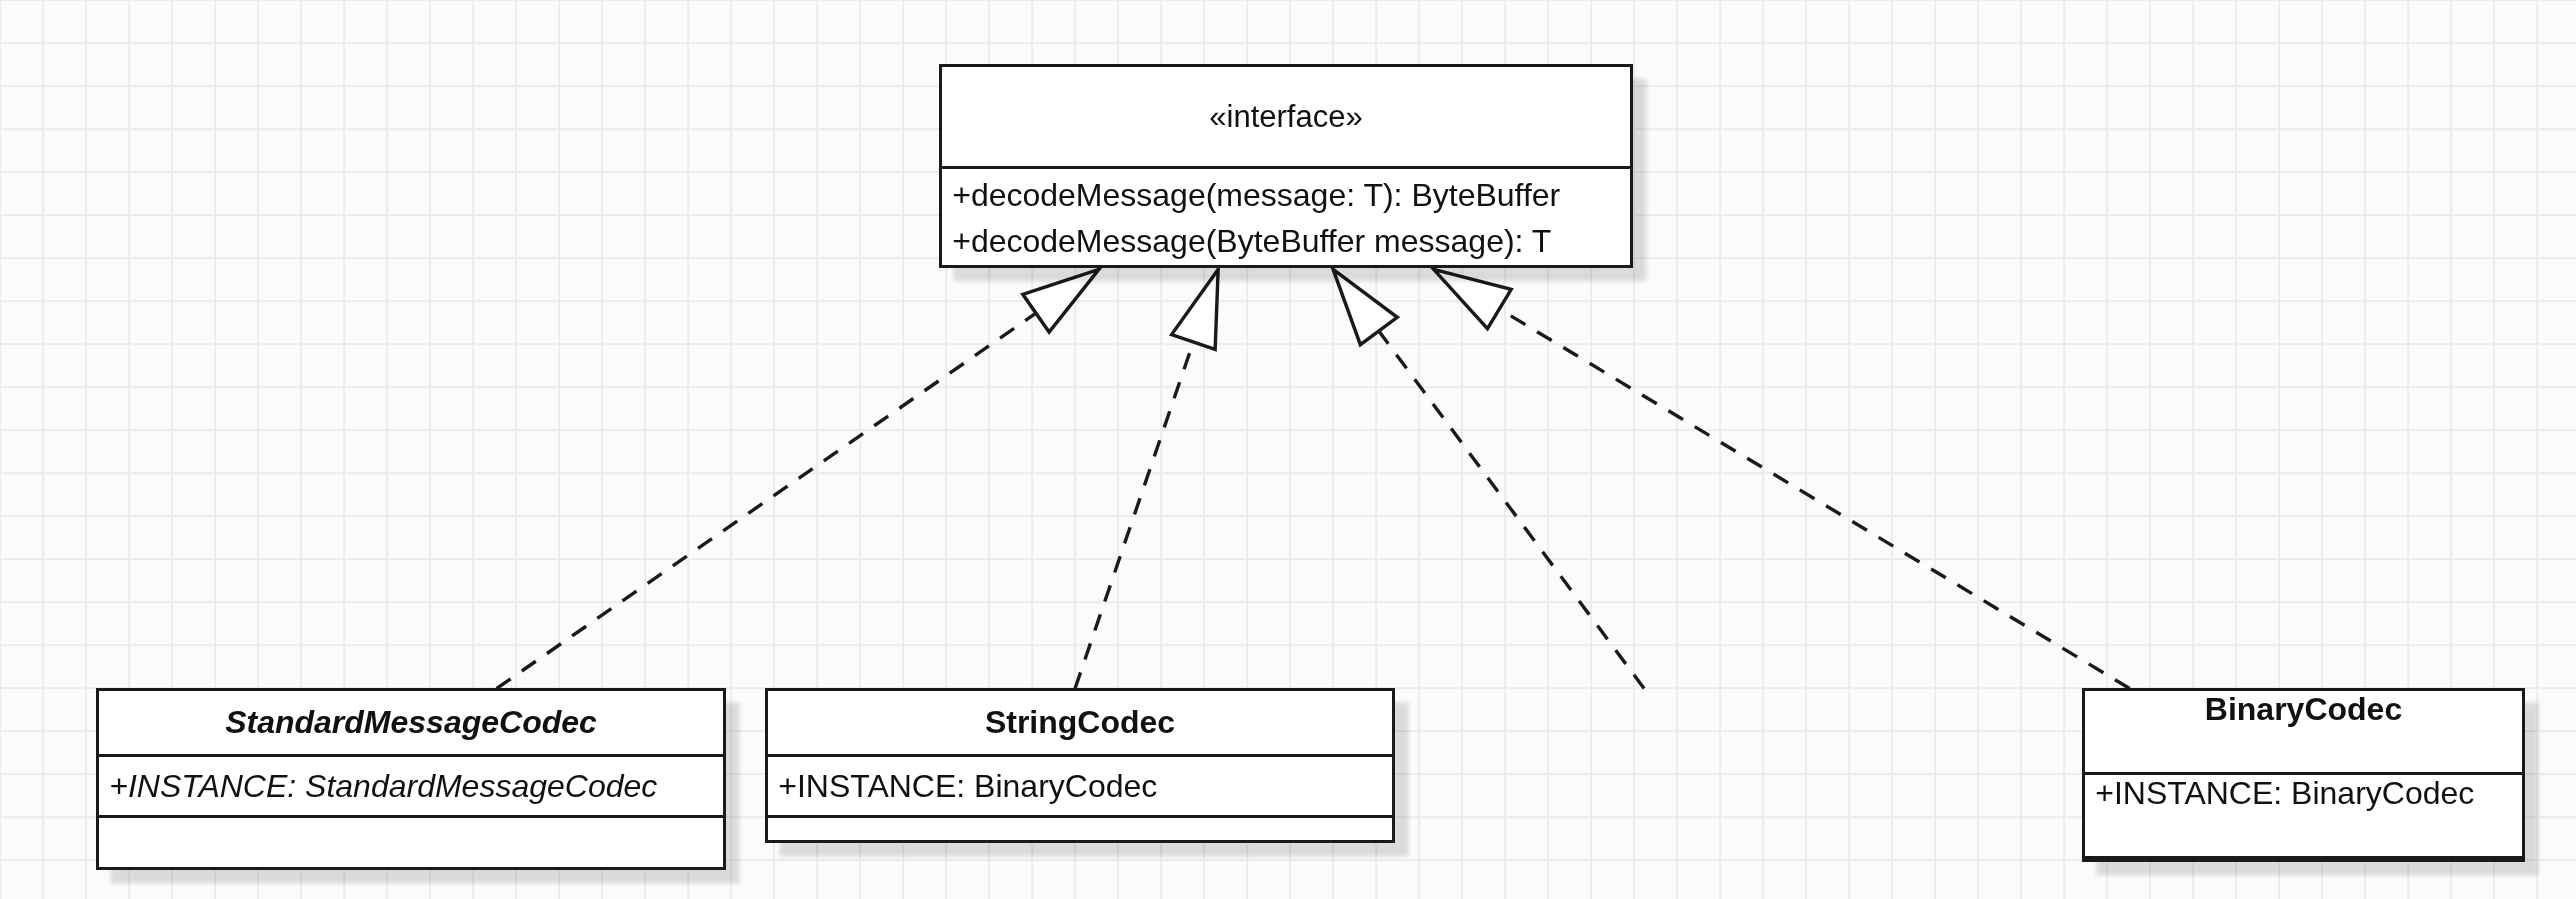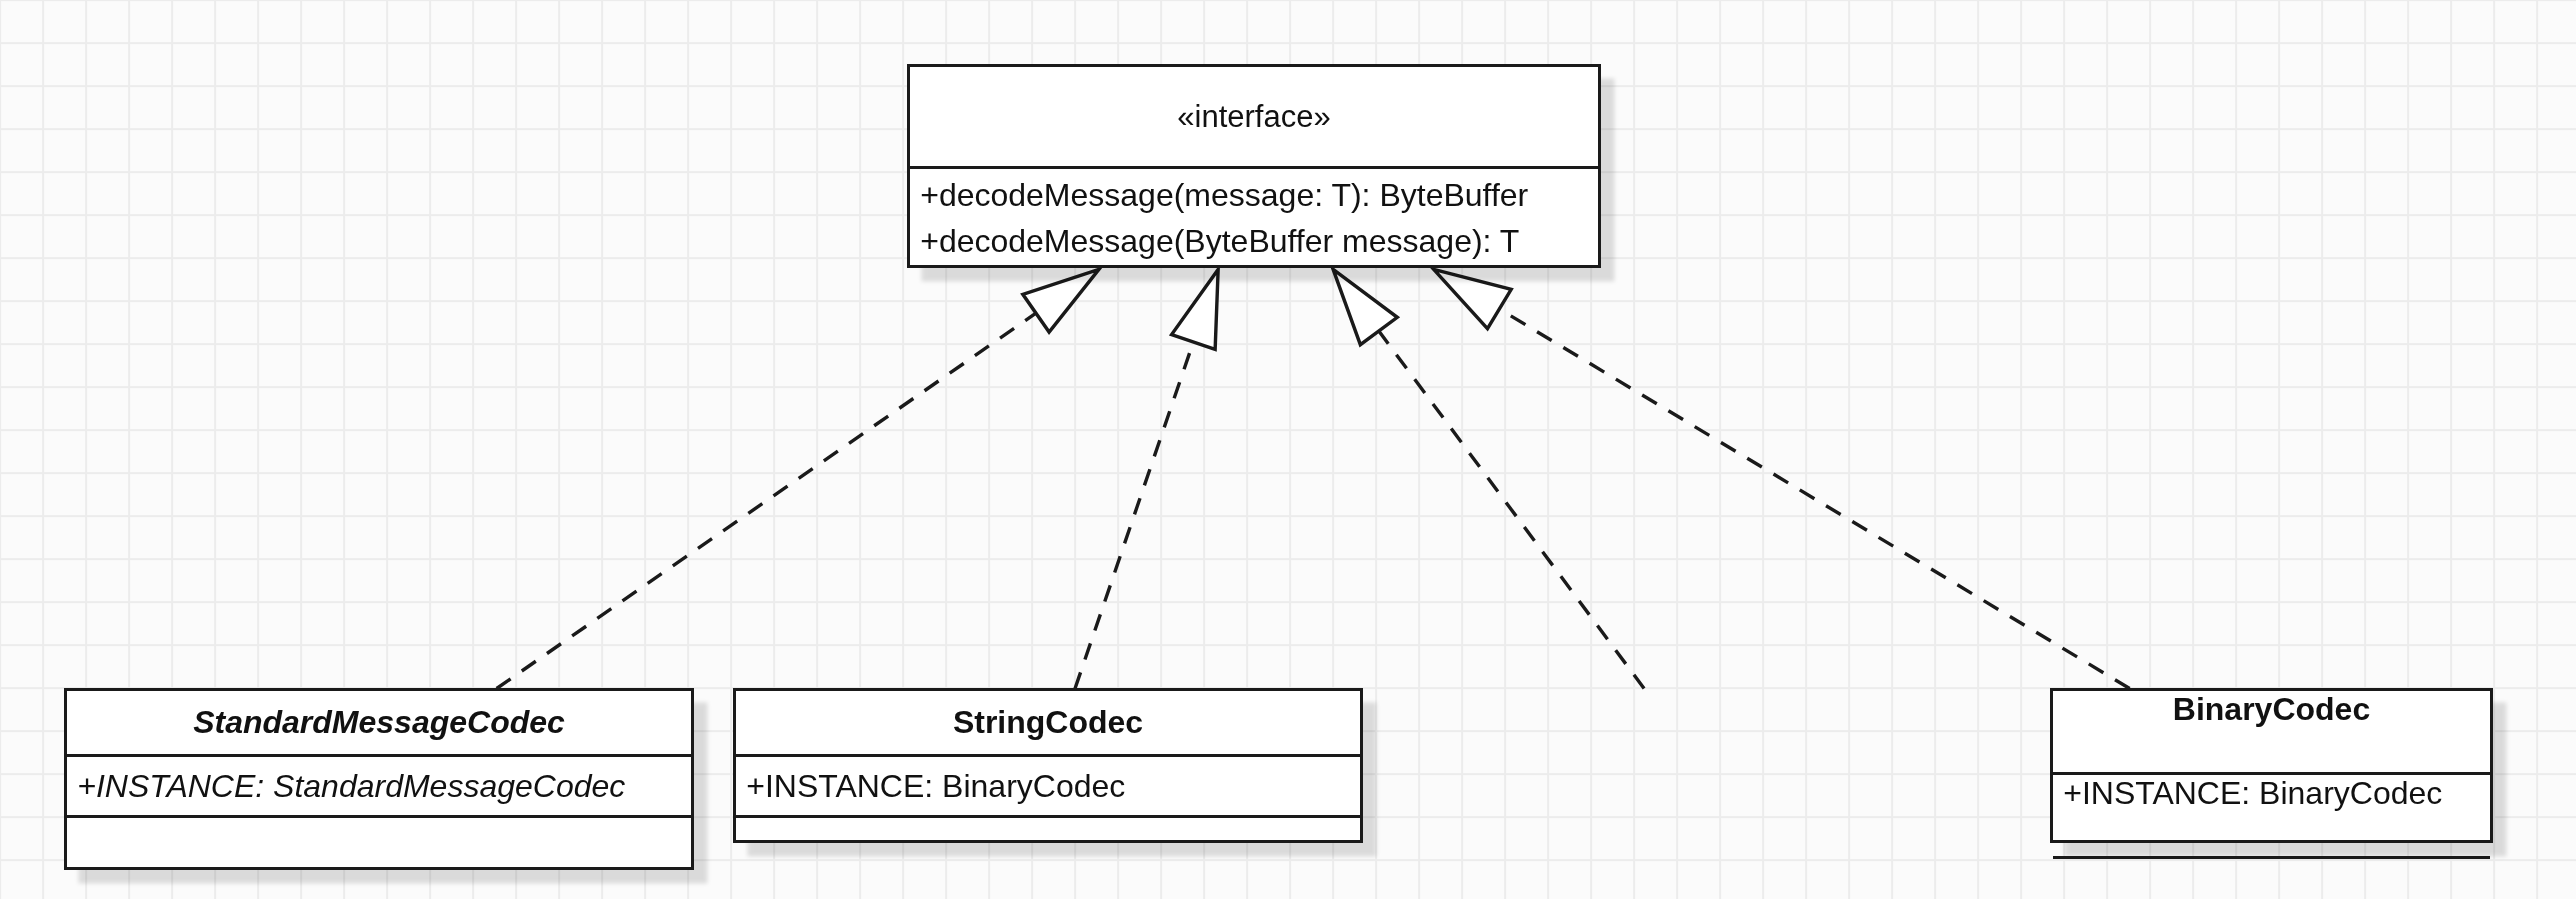--- a/index.html
+++ b/index.html
@@ -40,20 +40,21 @@
     stroke-linejoin: miter;
   }
   .node {
     position: absolute;
     box-sizing: border-box;
     background: #ffffff;
     border: 3.4px solid #1a1a1a;
     box-shadow: 13.6px 13.6px 4.3px rgba(0,0,0,0.13);
     display: flex;
     flex-direction: column;
+    margin-left: 32px;
   }
   .iface-header {
     box-sizing: border-box;
     height: 99px;
     display: flex;
     flex-direction: column;
     justify-content: center;
     align-items: center;
     line-height: 41px;
   }
@@ -136,21 +137,21 @@
 
   <div class="node" style="left: 733px; top: 688px; width: 630px; height: 155px;">
     <div class="class-title">StringCodec</div>
     <div class="class-attrs">
       <div>+INSTANCE: BinaryCodec</div>
     </div>
     <div class="class-empty"></div>
   </div>
 
 
-  <div class="node" style="left: 2050px; top: 688px; width: 443px; height: 155px; gap: 44px;">
+  <div class="node" style="left: 2050px; top: 688px; width: 443px; height: 174px; gap: 44px;">
     <div class="class-title">BinaryCodec</div>
     <div class="class-attrs">
       <div>+INSTANCE: BinaryCodec</div>
     </div>
     <div class="class-empty"></div>
   </div>
 
 </div>
 
 

